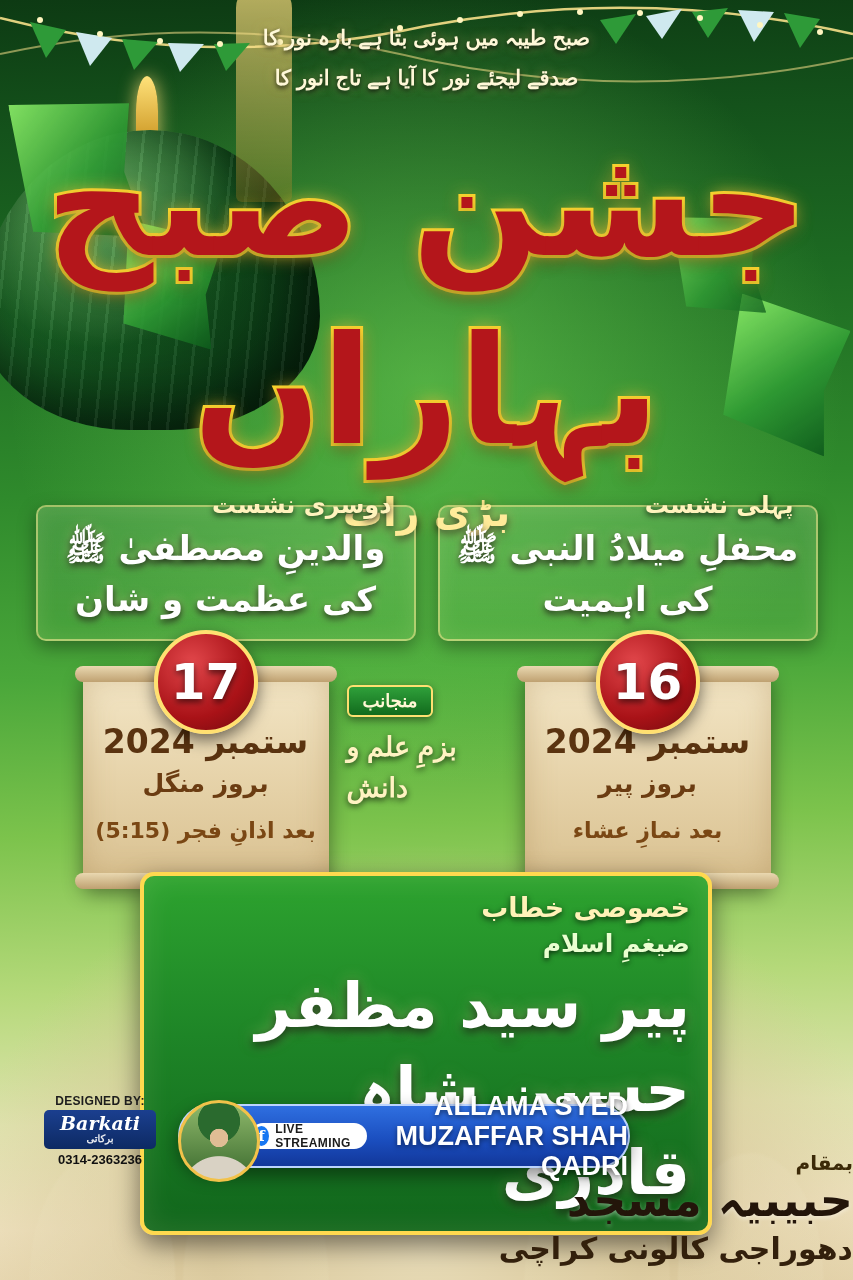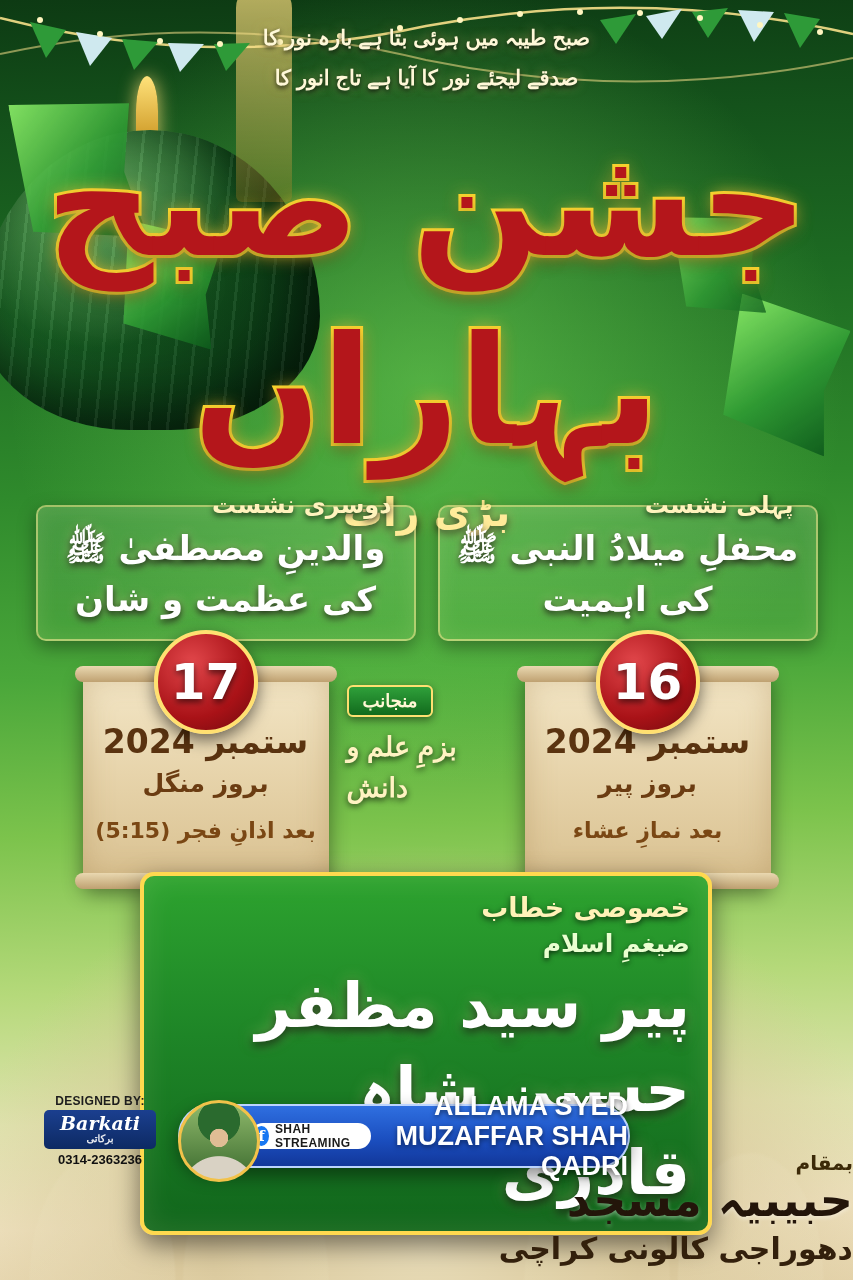--- a/index.html
+++ b/index.html
@@ -597,21 +597,21 @@
       <span>Barkati</span>
       <small>برکاتی</small>
     </div>
     <div class="designer-phone">0314-2363236</div>
   </div>
 
   <div class="live-bar">
     <div class="live-avatar"></div>
     <div class="fb-badge">
       <span class="fb-circle">f</span>
-      <span class="fb-text">SHAH STREAMING</span>
+      <span class="fb-text">LIVE STREAMING</span>
     </div>
     <div class="live-name">
       <div>ALLAMA SYED</div>
       <div>MUZAFFAR SHAH QADRI</div>
     </div>
   </div>
 
   <div class="venue">
     <div class="venue-tag">بمقام</div>
     <div class="venue-name">حبیبیہ مسجد</div>

